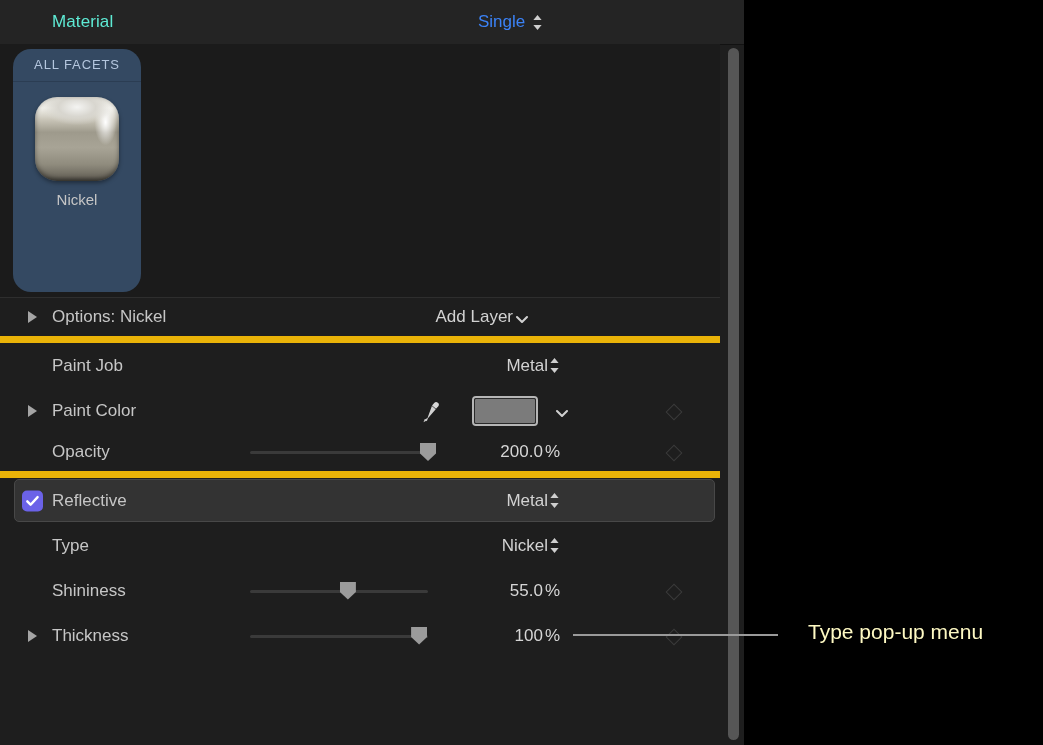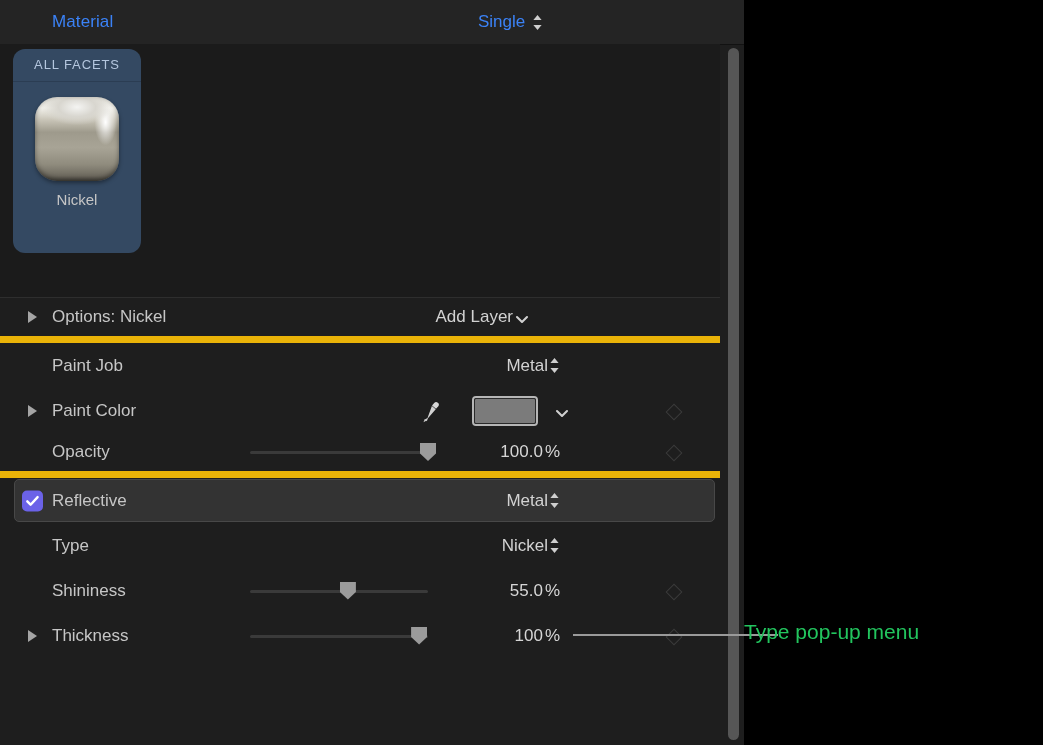--- a/index.html
+++ b/index.html
@@ -37,21 +37,21 @@
     position: absolute;
     left: 0; top: 0;
     width: 745px; height: 44px;
     background: #242424;
     border-bottom: 1px solid #121212;
   }
   .hdr-title {
     position: absolute;
     left: 52px; top: 12px;
     font-size: 17px;
-    color: #3b82f6;
+    color: #5eead4;
     letter-spacing: .1px;
   }
   .hdr-pop {
     position: absolute;
     left: 478px; top: 12px;
     display: flex; align-items: center; gap: 7px;
     cursor: default;
   }
   .hdr-pop .val {
     font-size: 17px;
@@ -71,23 +71,23 @@
   .facet-area {
     position: absolute;
     left: 0; top: 44px;
     width: 720px; height: 253px;
     background: #1b1b1b;
     border-bottom: 1px solid #2e2e2e;
   }
   .facet-tile {
     position: absolute;
     left: 13px; top: 5px;
-    width: 128px; height: 204px;
+    width: 128px; height: 243px;
     background: #344962;
-    border-radius: 12px;
+    border-radius: 18px;
     overflow: hidden;
   }
   .facet-tile .cap {
     height: 32px;
     line-height: 32px;
     text-align: center;
     font-size: 13px;
     letter-spacing: .9px;
     color: #b4c6de;
     border-bottom: 1px solid #2b3d53;
@@ -330,23 +330,23 @@
 
   
   #callout-line {
     position: absolute;
     left: 573px; top: 634px;
     width: 205px; height: 2px;
     background: #9a9a9a;
   }
   #callout-text {
     position: absolute;
-    left: 744px; top: 620px;
+    left: 808px; top: 620px;
     font-size: 21px;
-    color: #22c55e;
+    color: #fef9c3;
     white-space: nowrap;
   }
 </style>
 </head>
 <body>
 
 <div id="stage">
 
   <div id="panel">
 
@@ -425,21 +425,21 @@
           </span>
       </div>
 
 
       <div class="row sep">
         <span class="label">Opacity</span>
         <span class="slider">
           <span class="track"></span>
           <span class="thumb" id="thumb-opacity" style="left: 100%;"></span>
         </span>
-        <span class="numval"><span>100.0</span><span class="unit">%</span></span>
+        <span class="numval"><span>200.0</span><span class="unit">%</span></span>
         <span class="kf">
             <i></i>
           </span>
       </div>
 
       <div class="row grp">
         <span class="grp-bg"></span>
         <span class="cbx">
           <svg width="17" height="17" viewBox="0 0 17 17">
             <path d="M3.3 8.8 L6.6 12.2 L13.6 4.6" fill="none" stroke="#ffffff" stroke-width="2.4" stroke-linecap="round" stroke-linejoin="round"></path>

